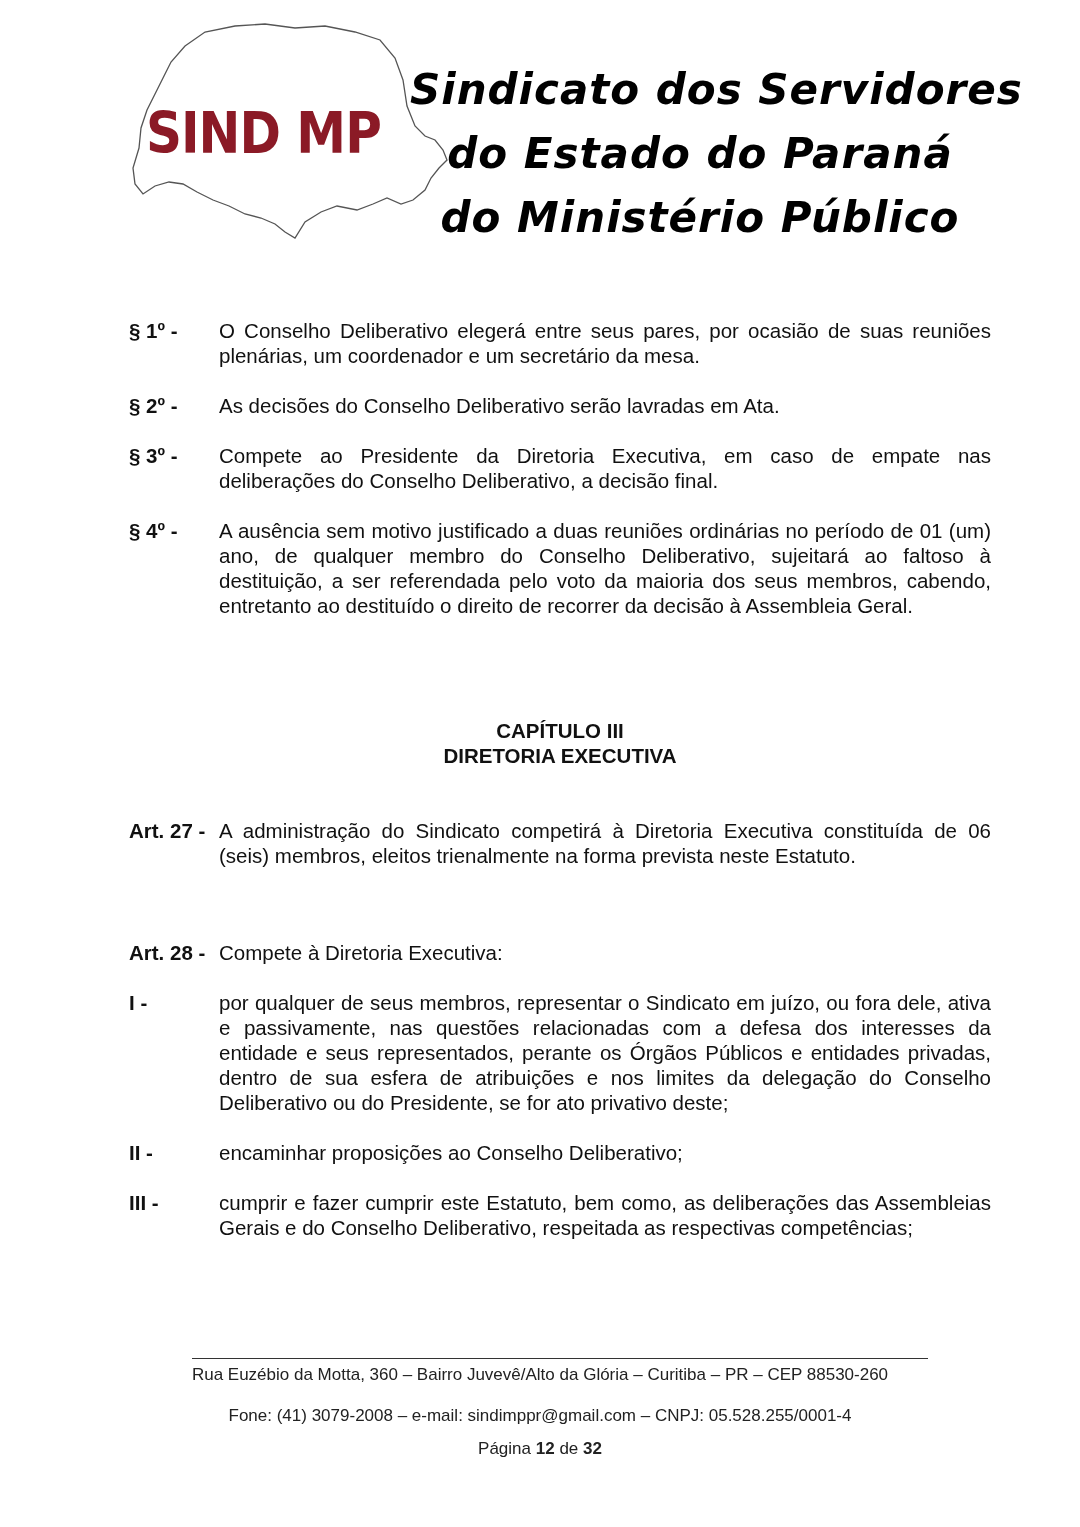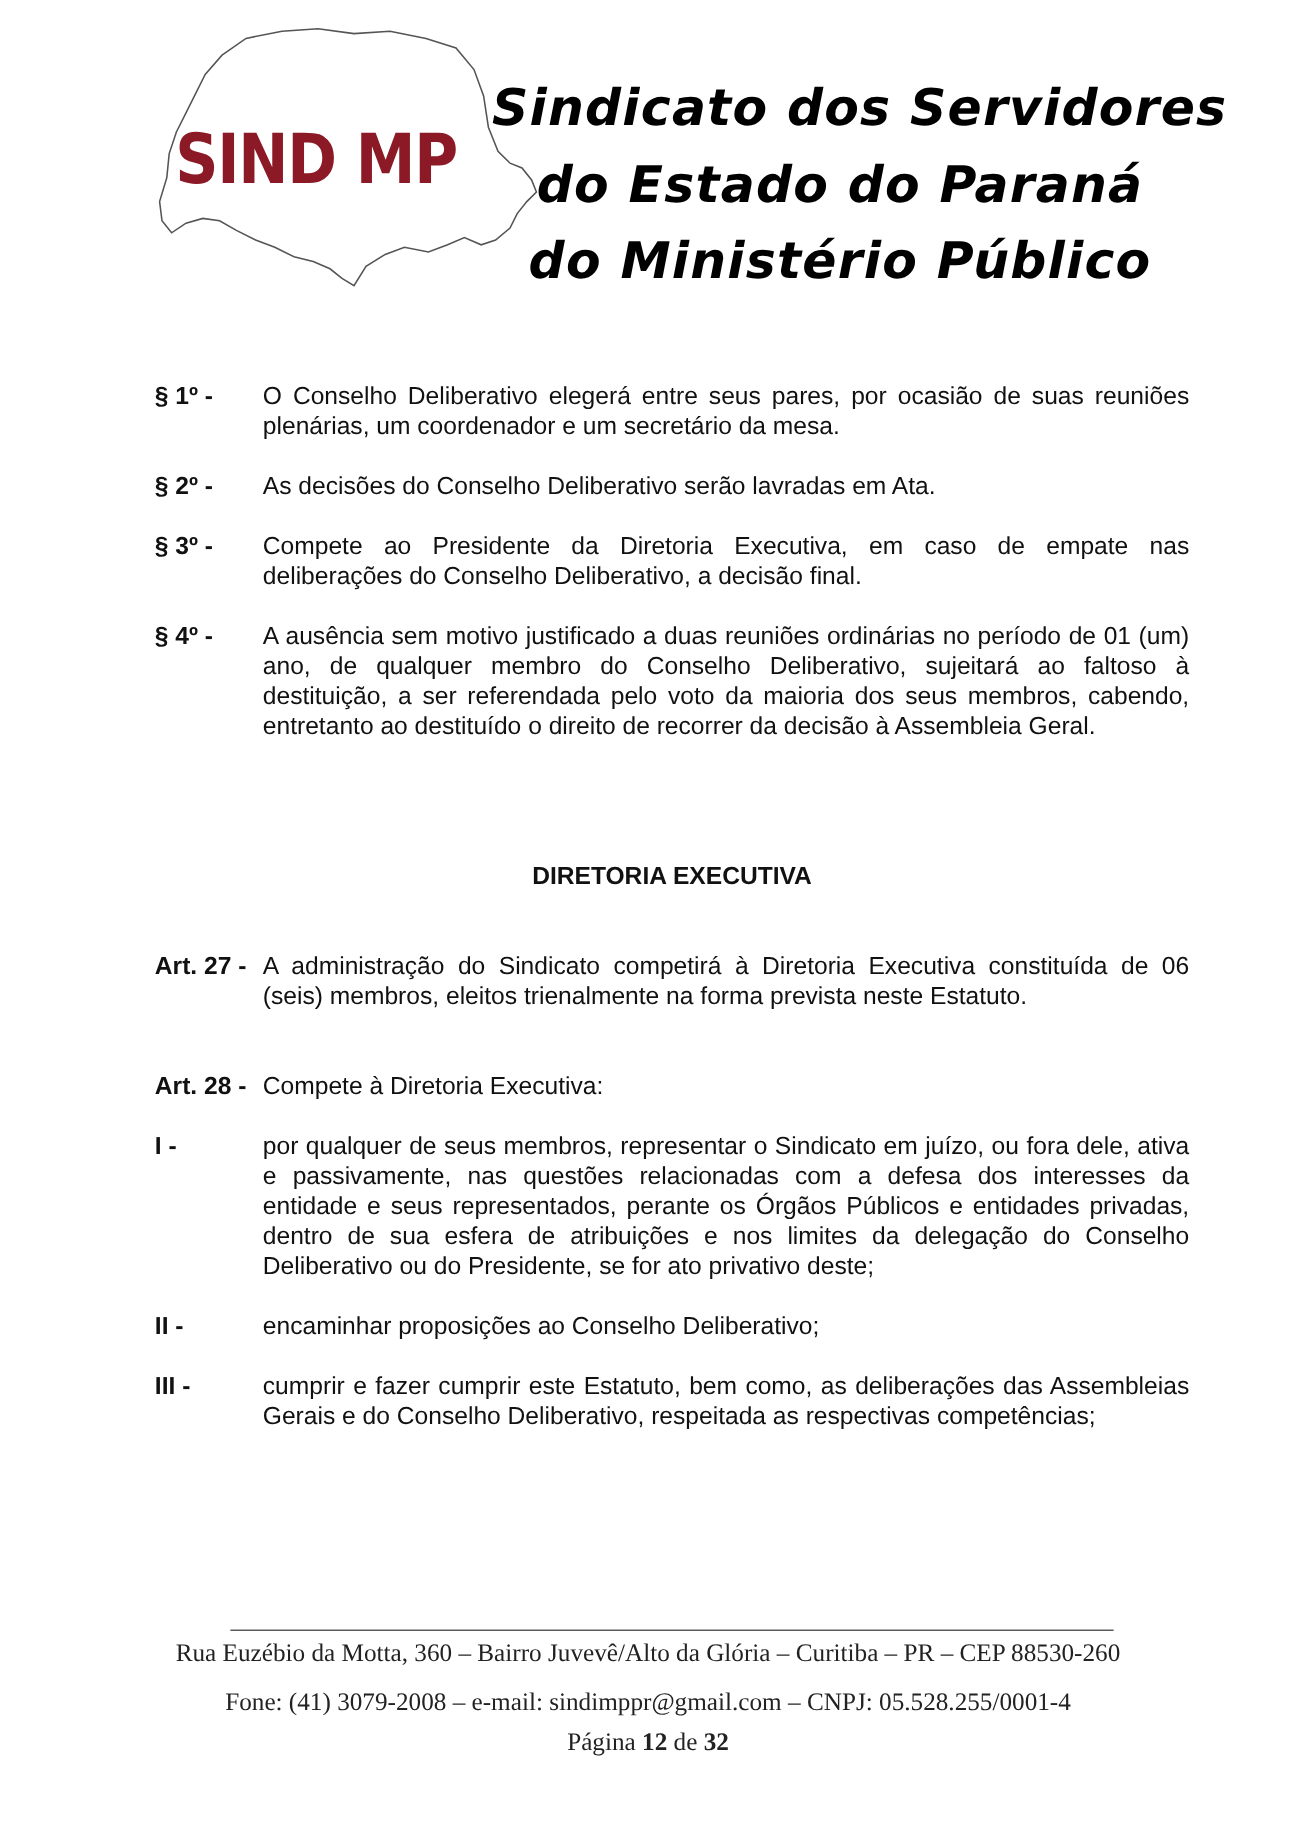--- a/index.html
+++ b/index.html
@@ -9,25 +9,25 @@
   .map-svg { position: absolute; left: 125px; top: 18px; width: 330px; height: 226px; }
   .logo-text { position: absolute; left: 146px; top: 100px; font-family: "DejaVu Sans", sans-serif; font-weight: bold; font-size: 50px; color: #8b1a26; letter-spacing: -1px; transform: scaleY(1.15); transform-origin: left top; }
   .org-name { position: absolute; left: 410px; top: 36px; width: 580px; text-align: center; font-family: "DejaVu Sans", sans-serif; font-weight: bold; font-size: 42px; line-height: 64px; color: #000; font-style: italic; letter-spacing: 1px; margin-top: 22px; }
   .org-name div { white-space: nowrap; }
 
   .content { position: absolute; left: 129px; top: 318px; width: 862px; font-size: 20.5px; line-height: 25px; }
   .para { display: flex; margin-bottom: 25px; }
   .para .label { width: 90px; flex-shrink: 0; font-weight: bold; white-space: nowrap; }
   .para .text { flex: 1; text-align: justify; }
   .chapter { text-align: center; font-weight: bold; font-size: 20.5px; line-height: 25px; margin-top: 100px; margin-bottom: 50px; }
-  .gap-art { margin-bottom: 50px; }
+  .gap-art { margin-bottom: 72px; }
 
   .footer { position: absolute; left: 0; top: 1350px; width: 1080px; }
   .footer-rule { position: absolute; left: 192px; top: 8px; width: 736px; border-top: 1.5px solid #333; }
-  .footer-line { position: absolute; width: 1080px; text-align: center; font-family: Liberation Serif, serif; font-size: 21px; color: #222; }
+  .footer-line { position: absolute; width: 1080px; text-align: center; font-family: Liberation Sans, sans-serif; font-size: 17px; color: #222; }
   .fl1 { top: 15px; }
   .fl2 { top: 56px; }
   .page-num { top: 89px; }
   .page-num b { font-weight: bold; }
 </style>
 </head>
 <body>
 
 <div class="header">
   <svg class="map-svg" viewBox="0 0 330 226">
@@ -53,20 +53,21 @@
   <div class="para">
     <span class="label">§ 3º -</span>
     <span class="text">Compete ao Presidente da Diretoria Executiva, em caso de empate nas deliberações do Conselho Deliberativo, a decisão final.</span>
   </div>
   <div class="para">
     <span class="label">§ 4º -</span>
     <span class="text">A ausência sem motivo justificado a duas reuniões ordinárias no período de 01 (um) ano, de qualquer membro do Conselho Deliberativo, sujeitará ao faltoso à destituição, a ser referendada pelo voto da maioria dos seus membros, cabendo, entretanto ao destituído o direito de recorrer da decisão à Assembleia Geral.</span>
   </div>
 
   <div class="chapter">
+    <div>CAPÍTULO III</div>
     <div>DIRETORIA EXECUTIVA</div>
   </div>
 
   <div class="para gap-art">
     <span class="label">Art. 27 -</span>
     <span class="text">A administração do Sindicato competirá à Diretoria Executiva constituída de 06 (seis) membros, eleitos trienalmente na forma prevista neste Estatuto.</span>
   </div>
   <div class="para">
     <span class="label">Art. 28 -</span>
     <span class="text">Compete à Diretoria Executiva:</span>

